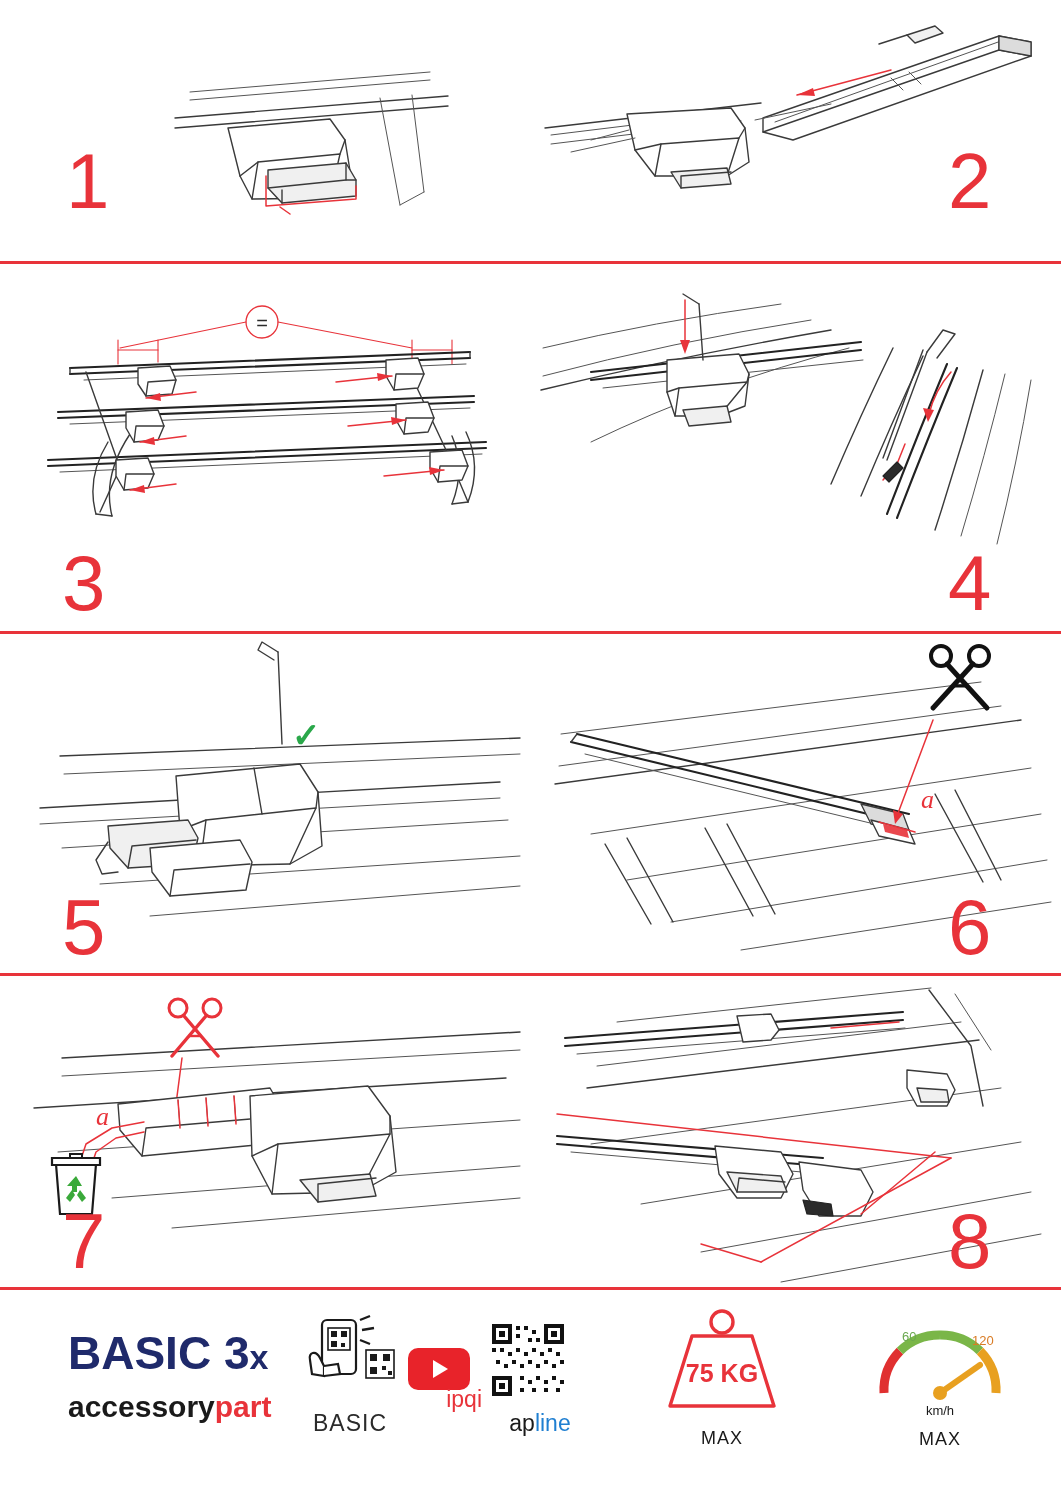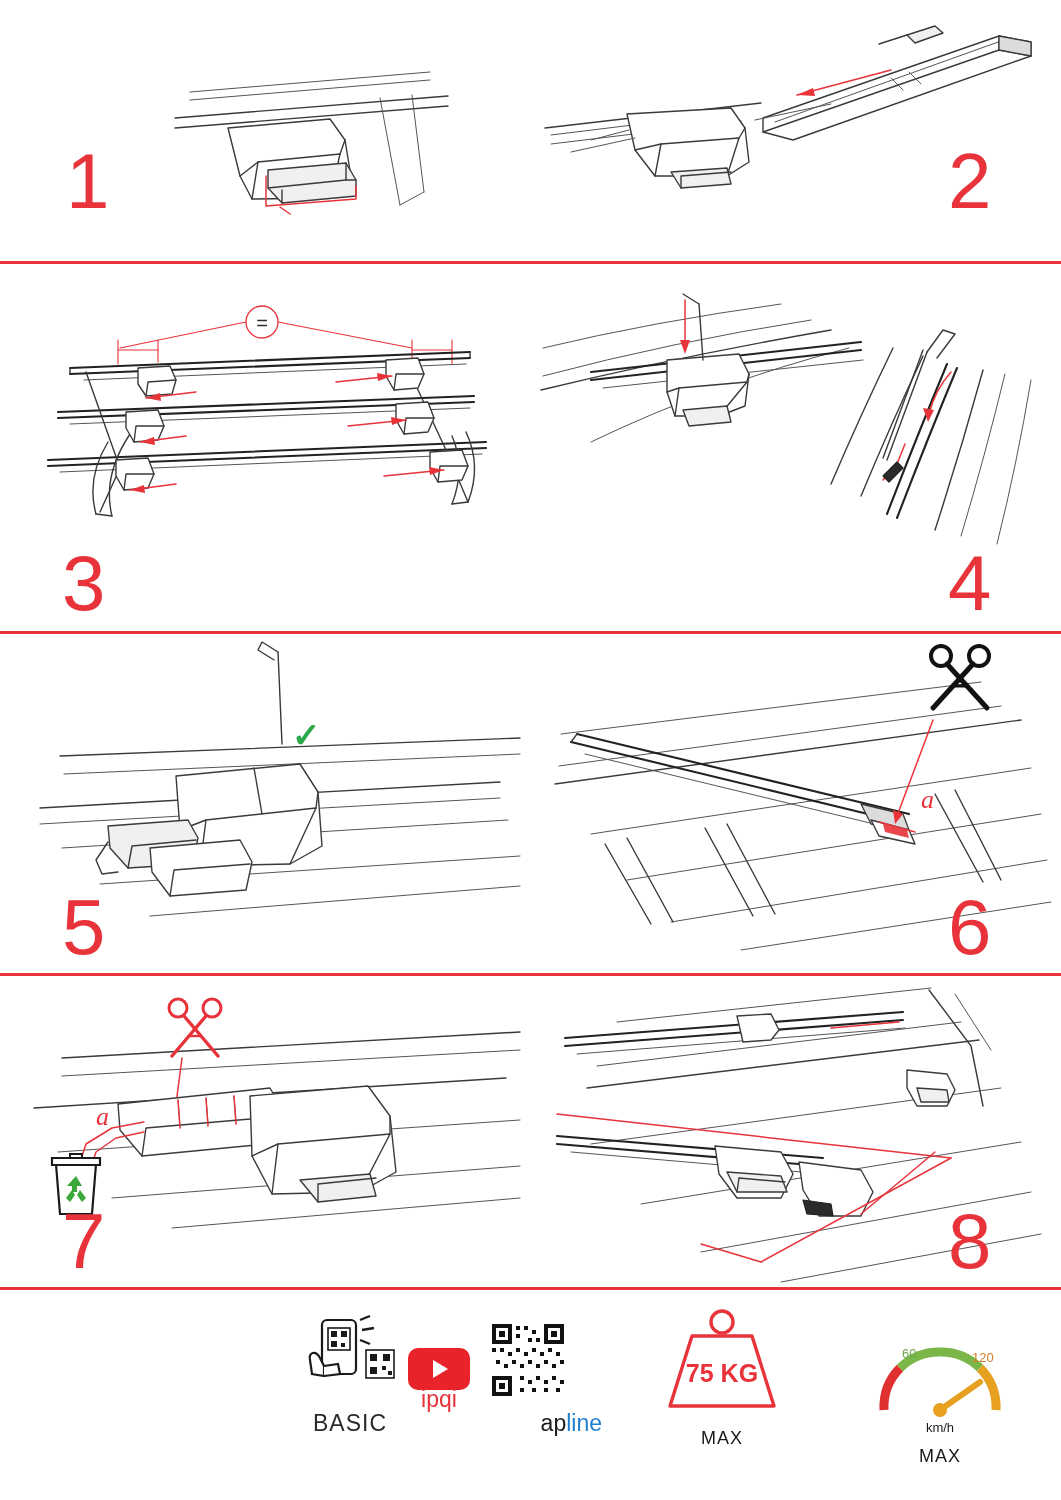--- a/index.html
+++ b/index.html
@@ -488,20 +488,28 @@
       <path class="ln-red" d="M26 138 L420 182"></path>
       <path class="ln-red" d="M420 182 L230 286"></path>
       <path class="ln-red" d="M230 286 L170 268"></path>
       <path class="ln-red" d="M330 238 L404 176"></path>
     </svg>
   </div>
   <div class="stepnum" style="left:948px;top:1202px;">8</div>
 
   <div class="footer">
 
+    <div class="brandblock">
+      <div class="brand-basic">
+        <span>BASIC 3</span><span class="x">x</span>
+      </div>
+      <div class="brand-accessory">
+        <span class="a1">accessory</span><span class="a2">part</span>
+      </div>
+    </div>
 
     <div class="logo-item" style="left:292px;top:26px;width:116px;">
       <svg width="116" height="86" viewBox="0 0 116 86">
         <rect x="30" y="4" width="34" height="54" rx="5" fill="#fff" stroke="#1a1a1a" stroke-width="2.2"></rect>
         <rect x="36" y="12" width="22" height="22" fill="none" stroke="#1a1a1a" stroke-width="1.6"></rect>
         <rect x="39" y="15" width="6" height="6" fill="#1a1a1a"></rect>
         <rect x="49" y="15" width="6" height="6" fill="#1a1a1a"></rect>
         <rect x="39" y="25" width="6" height="6" fill="#1a1a1a"></rect>
         <rect x="49" y="27" width="4" height="4" fill="#1a1a1a"></rect>
         <path d="M18 44 C 16 36, 24 34, 28 42 L 32 50 L 32 60 L 20 58 Z" fill="#fff" stroke="#1a1a1a" stroke-width="2.2"></path>
@@ -523,24 +531,24 @@
 
     <div class="logo-item" style="left:400px;top:50px;width:78px;">
       <svg width="78" height="56" viewBox="0 0 78 56">
         <rect x="8" y="8" width="62" height="42" rx="10" fill="#e8232a"></rect>
         <path d="M33 20 L48 29 L33 38 Z" fill="#ffffff"></path>
       </svg>
     </div>
 
     <div class="logo-item" style="left:396px;top:26px;width:86px;">
       <div style="height:86px"></div>
-      <div class="logo-cap cap-ipqi" style="margin-top:-16px;">ipqi</div>
+      <div class="logo-cap cap-ipqi" style="margin-top:-16px;text-align:right;">ipqi</div>
     </div>
 
-    <div class="logo-item" style="left:478px;top:28px;width:124px;text-align:right;">
+    <div class="logo-item" style="left:478px;top:28px;width:124px;">
       <svg width="124" height="84" viewBox="0 0 124 84">
         <rect x="12" y="4" width="76" height="76" fill="#ffffff"></rect>
         <g fill="#111">
           <rect x="14" y="6" width="20" height="20"></rect>
             <rect x="18" y="10" width="12" height="12" fill="#fff"></rect>
             <rect x="21" y="13" width="6" height="6"></rect>
           <rect x="66" y="6" width="20" height="20"></rect>
             <rect x="70" y="10" width="12" height="12" fill="#fff"></rect>
             <rect x="73" y="13" width="6" height="6"></rect>
           <rect x="14" y="58" width="20" height="20"></rect>
@@ -589,21 +597,21 @@
 
     <div class="maxblock" style="left:642px;top:16px;width:160px;">
       <svg width="160" height="116" viewBox="0 0 160 116">
         <circle cx="80" cy="16" r="11" fill="none" stroke="#e8333a" stroke-width="3.4"></circle>
         <path d="M50 30 L110 30 L132 100 L28 100 Z" fill="none" stroke="#e8333a" stroke-width="3.4" stroke-linejoin="round"></path>
         <text x="80" y="76" text-anchor="middle" class="weight-txt">75 KG</text>
       </svg>
       <div class="max-cap">MAX</div>
     </div>
 
-    <div class="maxblock" style="left:860px;top:34px;width:160px;">
+    <div class="maxblock" style="left:860px;top:17px;width:160px;">
       <svg width="160" height="116" viewBox="0 0 160 116">
         <path d="M24 86 A 56 56 0 0 1 40 44" fill="none" stroke="#e03030" stroke-width="9" stroke-linecap="butt"></path>
         <path d="M40 44 A 56 56 0 0 1 80 28" fill="none" stroke="#7ab648" stroke-width="9"></path>
         <path d="M80 28 A 56 56 0 0 1 120 44" fill="none" stroke="#7ab648" stroke-width="9"></path>
         <path d="M120 44 A 56 56 0 0 1 136 86" fill="none" stroke="#e8a020" stroke-width="9"></path>
         <circle cx="80" cy="86" r="7" fill="#e8a020"></circle>
         <path d="M80 86 L120 58" stroke="#e8a020" stroke-width="6" stroke-linecap="round"></path>
         <text x="42" y="34" class="gauge-num">60</text>
         <text x="112" y="38" class="gauge-num gauge-num2">120</text>
         <text x="80" y="108" text-anchor="middle" class="kmh-txt">km/h</text>

